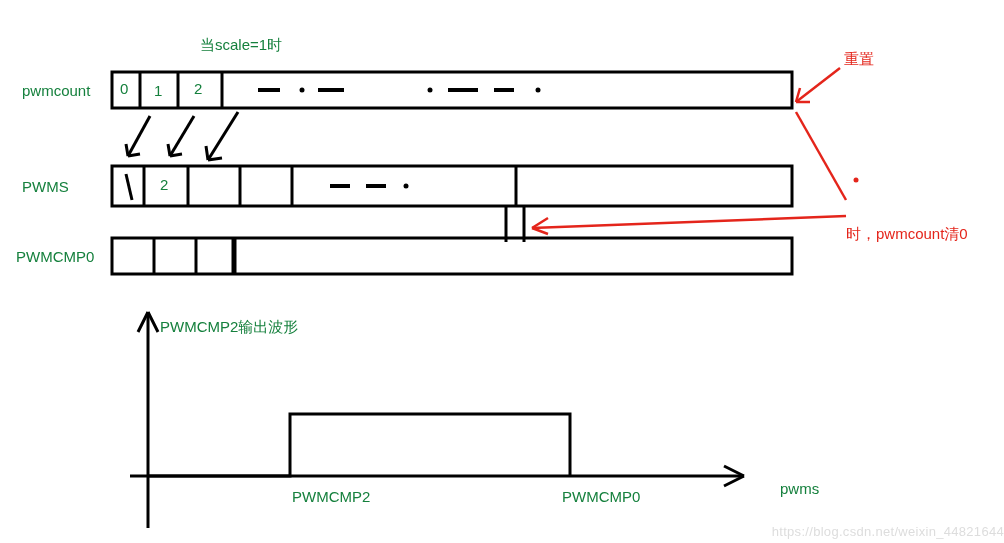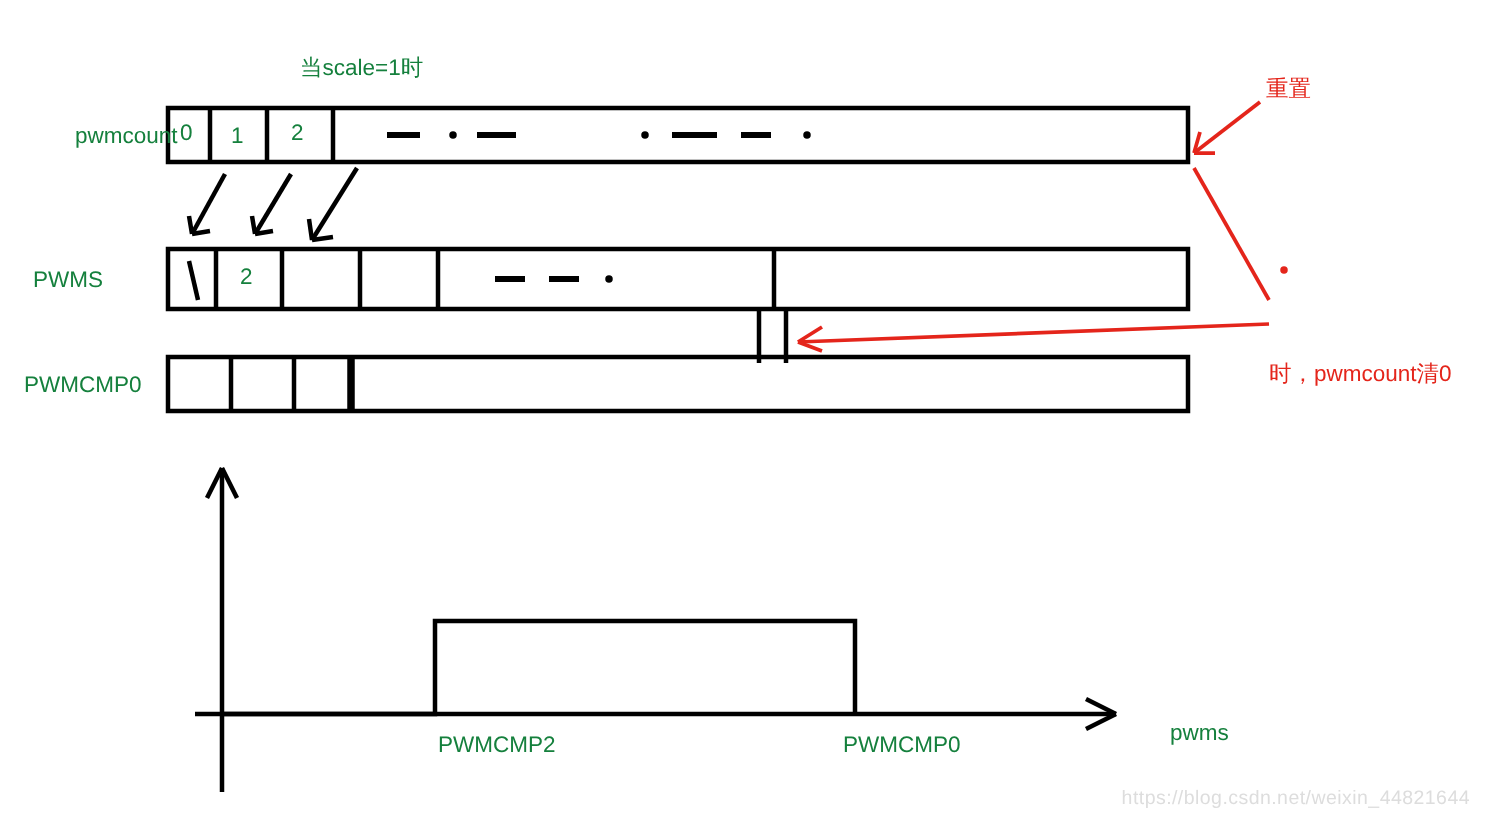--- a/index.html
+++ b/index.html
@@ -1,19 +1,19 @@
 <!DOCTYPE html>
 <html><head>
 <meta charset="utf-8">
 <style>
   html,body{margin:0;padding:0;background:#fff;font-family:Arial,"Microsoft YaHei",sans-serif;}
   #wrap{position:relative;width:1004px;height:543px;background:#fff;}
   .label{position:absolute;font-size:15px;color:#15803d;}
   .red{color:#e4251b;}
-  .wm{position:absolute;right:24px;bottom:4px;color:#ddd;font-size:13px;letter-spacing:.3px;}
+  .wm{position:absolute;right:0;bottom:4px;color:#ddd;font-size:13px;letter-spacing:.3px;}
   svg{position:absolute;top:0;left:0;}
 </style>
 </head>
 <body>
 <div id="wrap">
 
 <svg width="1004" height="543" viewBox="0 0 1004 543">
 
   <g>
     <rect x="112" y="72" width="680" height="36" fill="none" stroke="#000" stroke-width="3"></rect>
@@ -88,31 +88,32 @@
     <line x1="130" y1="476" x2="744" y2="476"></line>
 
     <path d="M744 476 l-20 -10 M744 476 l-20 10"></path>
 
     <path d="M148 476 L290 476 L290 414 L570 414 L570 476"></path>
   </g>
 </svg>
 
 <div class="label" style="left:200px;top:36px;">当scale=1时</div>
 
-<div class="label" style="left:22px;top:82px;margin-left:28px;">pwmcount</div>
+<div class="label" style="left:22px;top:82px;">pwmcount</div>
 <div class="label" style="left:120px;top:80px;">0</div>
 <div class="label" style="left:154px;top:82px;">1</div>
 <div class="label" style="left:194px;top:80px;">2</div>
 
 <div class="label" style="left:22px;top:178px;">PWMS</div>
 <div class="label" style="left:160px;top:176px;">2</div>
 
 <div class="label" style="left:16px;top:248px;">PWMCMP0</div>
 
 <div class="label red" style="left:844px;top:50px;text-align:center;">重置</div>
-<div class="label red" style="left:846px;top:240px;">时，pwmcount清0</div>
+<div class="label red" style="left:846px;top:225px;">时，pwmcount清0</div>
 
+<div class="label" style="left:160px;top:318px;">PWMCMP2输出波形</div>
 <div class="label" style="left:292px;top:488px;">PWMCMP2</div>
 <div class="label" style="left:562px;top:488px;">PWMCMP0</div>
 <div class="label" style="left:780px;top:480px;">pwms</div>
 
 <div class="wm">https://blog.csdn.net/weixin_44821644</div>
 </div>
 
 </body></html>

